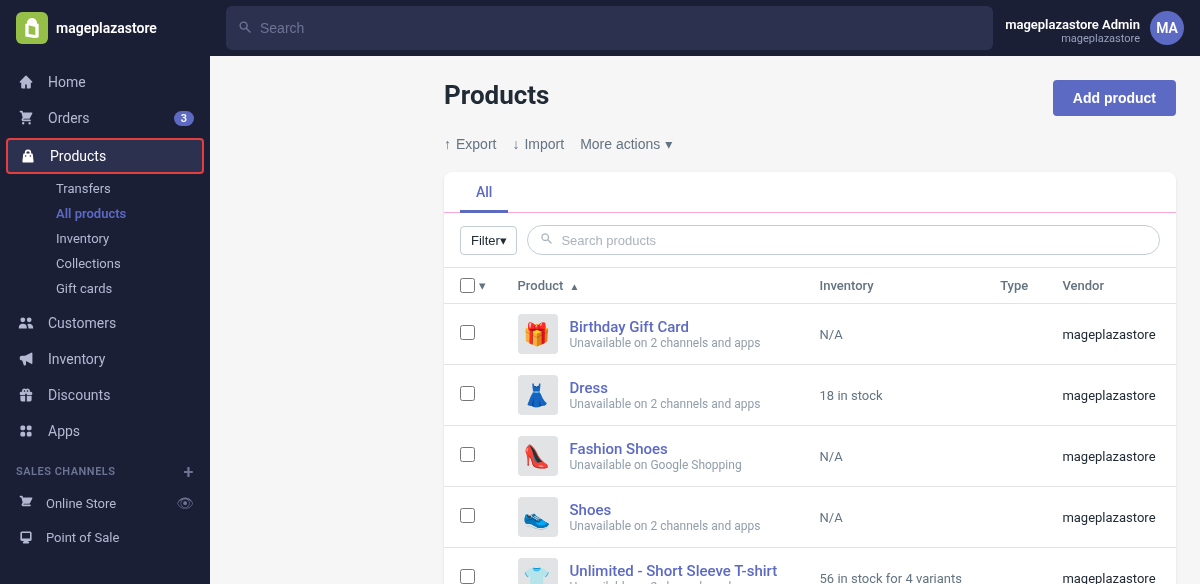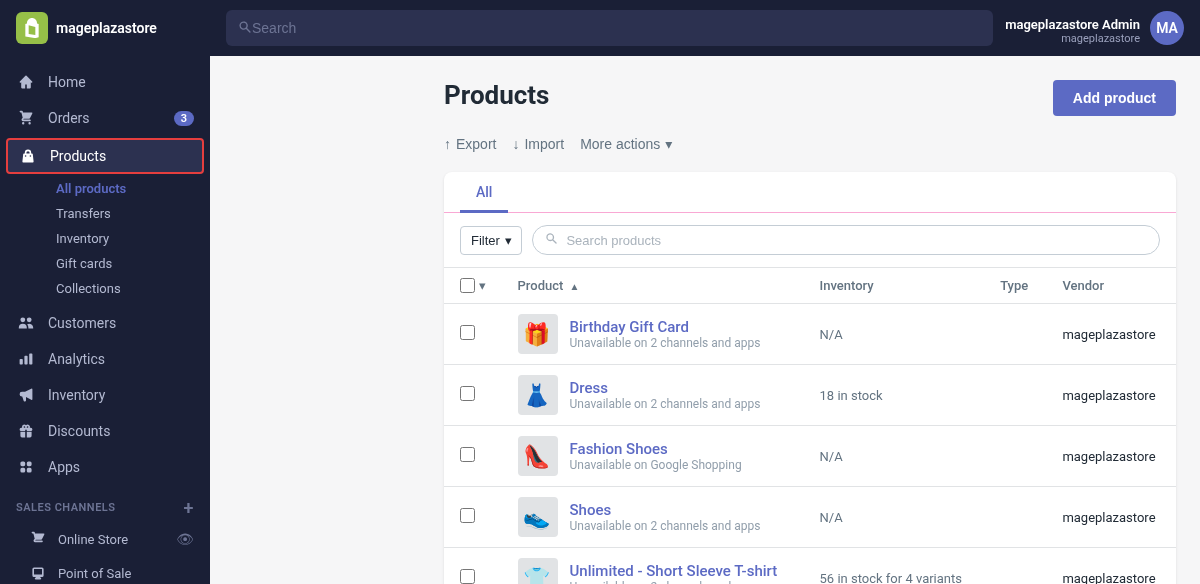--- a/index.html
+++ b/index.html
@@ -89,21 +89,20 @@
     }
     .sidebar-section-label .add-icon { cursor: pointer; font-size: 18px; color: #6d7494; }
 
     .sidebar-channel-item {
       display: flex;
       align-items: center;
       padding: 7px 16px;
       gap: 10px;
       cursor: pointer;
       color: #b3b9d1;
-      margin-left: 12px;
     }
     .sidebar-channel-icon { width: 20px; height: 20px; display: flex; align-items: center; justify-content: center; font-size: 14px; }
     .sidebar-channel-name { flex: 1; font-size: 13px; }
     .channel-eye { font-size: 14px; color: #6d7494; cursor: pointer; }
 
     
     #topbar {
       position: absolute;
       top: 0; left: 210px; right: 0;
       height: 56px;
@@ -114,21 +113,22 @@
       gap: 12px;
       z-index: 10;
     }
     #search-bar {
       flex: 1;
       background: #2c3150;
       border-radius: 6px;
       display: flex;
       align-items: center;
       padding: 0 12px;
-      height: 36px;
+      gap: 8px;
+      height: 44px;
     }
     #search-bar input {
       background: transparent;
       border: none;
       outline: none;
       color: #b3b9d1;
       font-size: 14px;
       width: 100%;
     }
     #search-bar input::placeholder { color: #6d7494; }
@@ -232,21 +232,20 @@
     .filter-row {
       display: flex;
       align-items: center;
       gap: 10px;
       padding: 12px 16px;
       border-bottom: 1px solid #e1e3e5;
     }
     .filter-btn {
       display: flex;
       align-items: center;
-      gap: 5px;
       background: white;
       border: 1px solid #c4cdd5;
       border-radius: 4px;
       padding: 6px 10px;
       font-size: 13px;
       cursor: pointer;
       color: #212b36;
     }
     .search-products-input {
       flex: 1;
@@ -349,44 +348,36 @@
     <div class="sidebar-item active-parent" style="border: 2px solid #e53e3e; border-radius: 4px; margin: 2px 6px; padding: 6px 10px;">
       <span class="sidebar-icon">
         <svg width="16" height="16" fill="currentColor" viewBox="0 0 20 20">
             <path fill-rule="evenodd" d="M10 2a4 4 0 00-4 4v1H5a1 1 0 00-.994.89l-1 9A1 1 0 004 18h12a1 1 0 00.994-1.11l-1-9A1 1 0 0015 7h-1V6a4 4 0 00-4-4zm2 5V6a2 2 0 10-4 0v1h4zm-6 3a1 1 0 112 0 1 1 0 01-2 0zm7-1a1 1 0 100 2 1 1 0 000-2z" clip-rule="evenodd"></path>
           </svg>
       </span>
       <span style="color: white;">Products</span>
     </div>
 
     <div class="sidebar-sub-items">
+      <div class="sidebar-sub-item">Transfers</div>
       <div class="sidebar-sub-item active">All products</div>
-      <div class="sidebar-sub-item">Transfers</div>
       <div class="sidebar-sub-item">Inventory</div>
+      <div class="sidebar-sub-item">Collections</div>
       <div class="sidebar-sub-item">Gift cards</div>
-      <div class="sidebar-sub-item">Collections</div>
     </div>
 
     <div class="sidebar-item">
       <span class="sidebar-icon">
         <svg width="16" height="16" fill="currentColor" viewBox="0 0 20 20">
             <path d="M9 6a3 3 0 11-6 0 3 3 0 016 0zM17 6a3 3 0 11-6 0 3 3 0 016 0zM12.93 17c.046-.327.07-.66.07-1a6.97 6.97 0 00-1.5-4.33A5 5 0 0119 16v1h-6.07zM6 11a5 5 0 015 5v1H1v-1a5 5 0 015-5z"></path>
           </svg>
       </span>
       <span>Customers</span>
     </div>
 
-    <div class="sidebar-item">
-      <span class="sidebar-icon">
-        <svg width="16" height="16" fill="currentColor" viewBox="0 0 20 20">
-            <path d="M2 11a1 1 0 011-1h2a1 1 0 011 1v5a1 1 0 01-1 1H3a1 1 0 01-1-1v-5zM8 7a1 1 0 011-1h2a1 1 0 011 1v9a1 1 0 01-1 1H9a1 1 0 01-1-1V7zM14 4a1 1 0 011-1h2a1 1 0 011 1v12a1 1 0 01-1 1h-2a1 1 0 01-1-1V4z"></path>
-          </svg>
-      </span>
-      <span>Analytics</span>
-    </div>
 
     <div class="sidebar-item">
       <span class="sidebar-icon">
         <svg width="16" height="16" fill="currentColor" viewBox="0 0 20 20">
             <path d="M18 3a1 1 0 00-1.447-.894L8.763 6H5a3 3 0 000 6h.28l1.771 5.316A1 1 0 008 18h1a1 1 0 001-1v-4.382l6.553 3.276A1 1 0 0018 15V3z"></path>
           </svg>
       </span>
       <span>Inventory</span>
     </div>
 

